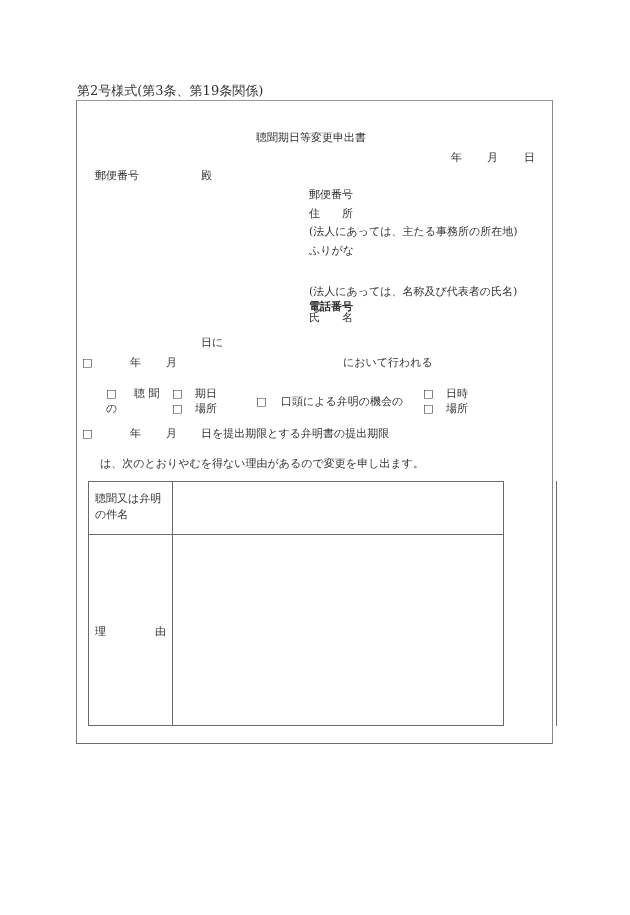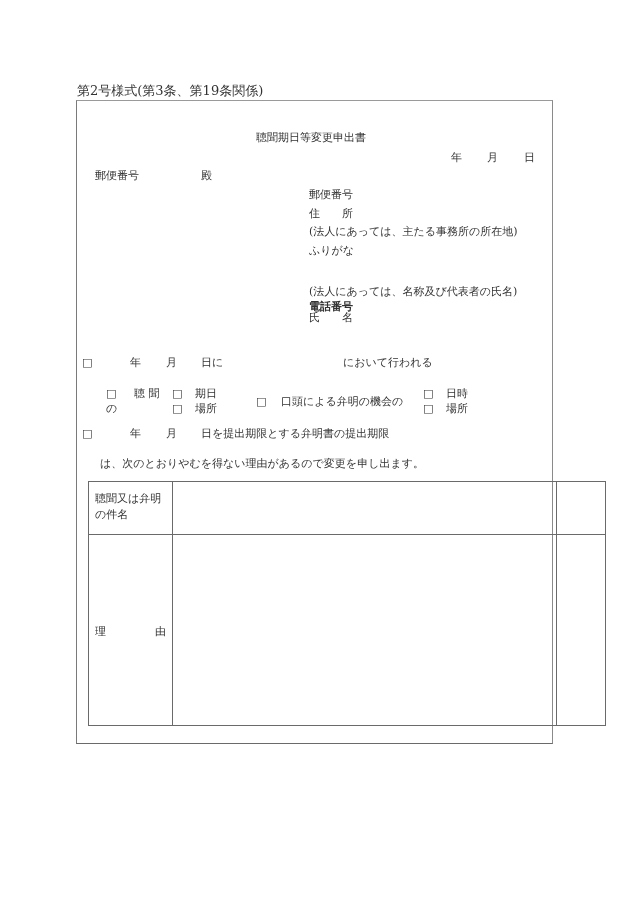--- a/index.html
+++ b/index.html
@@ -7,21 +7,21 @@
       width: 630px; height: 915px; background: #ffffff; position: relative;
       font-family: "DejaVu Serif", "Liberation Serif", serif;
       color: #333333; font-size: 11px; overflow: hidden;
     }
     .abs { position: absolute; white-space: nowrap; line-height: 14px; }
     .outer-top { position: absolute; left: 76px; top: 100px; width: 475px; height: 378px;
       border-left: 1.3px solid #7a7a7a; border-top: 1.3px solid #9a9a9a; border-right: 1.3px solid #8a8a8a; }
     .outer-bottom { position: absolute; left: 76px; top: 478px; width: 475px; height: 265px;
       border-left: 1.3px solid #7a7a7a; border-bottom: 1.3px solid #6a6a6a; border-right: 1.3px solid #8a8a8a; }
     .side-line { position: absolute; left: 556px; top: 481px; width: 0; height: 245px; border-left: 1.3px solid #6a6a6a; }
-    .form-table { position: absolute; left: 88px; top: 481px; width: 518px; height: 245px;
+    .form-table { position: absolute; left: 88px; top: 481px; width: 416px; height: 245px;
       border: 1.3px solid #6a6a6a; box-sizing: border-box; }
     .col-div { position: absolute; left: 83px; top: 0; bottom: 0; border-left: 1.3px solid #6a6a6a; }
     .row-div { position: absolute; left: 0; right: 0; top: 52px; border-top: 1.3px solid #6a6a6a; }
   </style>
 </head>
 <body>
 
 <div class="abs" style="left:77px;top:84px;font-size:13px;">第2号様式(第3条、第19条関係)</div>
 
 <div class="outer-top"></div>
@@ -41,21 +41,21 @@
 <div class="abs" style="left:309px;top:207px;">住　　所</div>
 <div class="abs" style="left:309px;top:225px;">(法人にあっては、主たる事務所の所在地)</div>
 <div class="abs" style="left:309px;top:244px;">ふりがな</div>
 <div class="abs" style="left:309px;top:263px;margin-top:48px;">氏　　名</div>
 <div class="abs" style="left:309px;top:272px;margin-top:13px;">(法人にあっては、名称及び代表者の氏名)</div>
 <div class="abs" style="left:309px;top:300px;font-weight:bold;">電話番号</div>
 
 <div class="abs" style="left:82px;top:356px;">□</div>
 <div class="abs" style="left:130px;top:356px;">年</div>
 <div class="abs" style="left:166px;top:356px;">月</div>
-<div class="abs" style="left:201px;top:356px;">日に</div>
+<div class="abs" style="left:201px;top:336px;">日に</div>
 <div class="abs" style="left:343px;top:356px;">において行われる</div>
 
 <div class="abs" style="left:106px;top:387px;">□</div>
 <div class="abs" style="left:134px;top:387px;">聴 聞</div>
 <div class="abs" style="left:106px;top:402px;">の</div>
 <div class="abs" style="left:172px;top:387px;">□</div>
 <div class="abs" style="left:195px;top:387px;">期日</div>
 <div class="abs" style="left:172px;top:402px;">□</div>
 <div class="abs" style="left:195px;top:402px;">場所</div>
 <div class="abs" style="left:256px;top:395px;">□</div>

